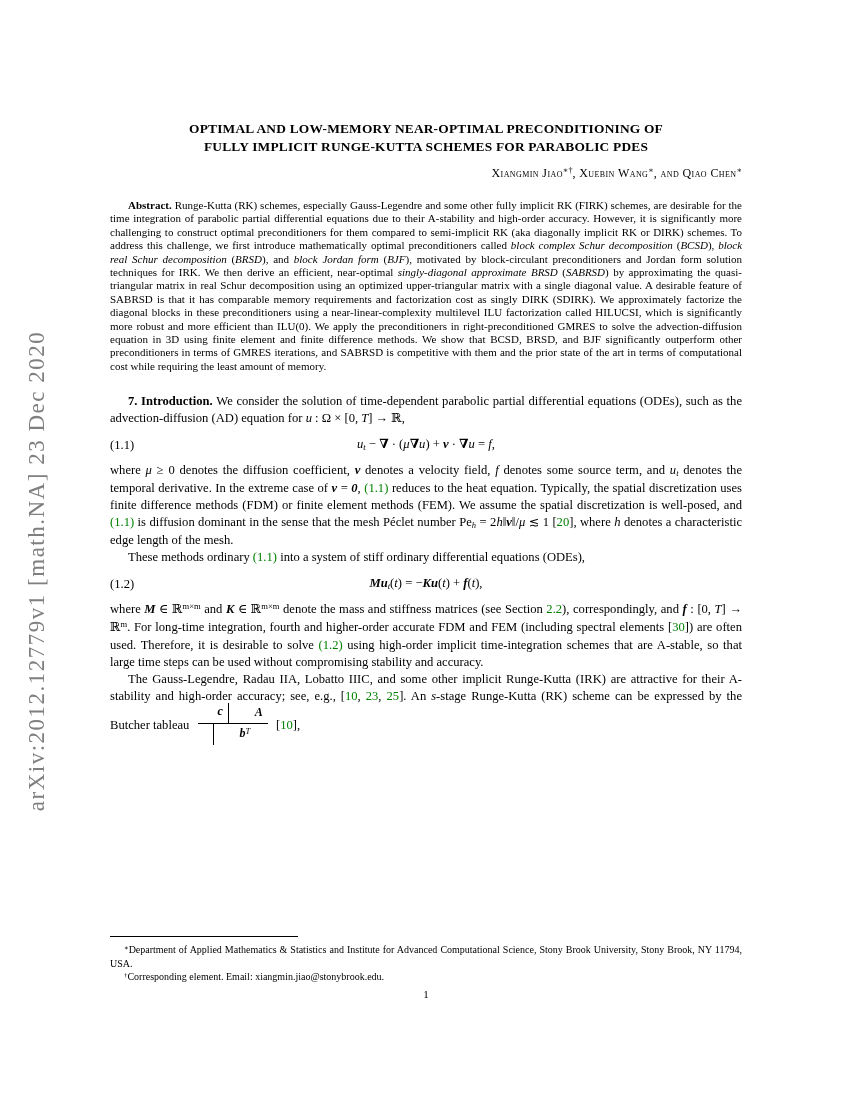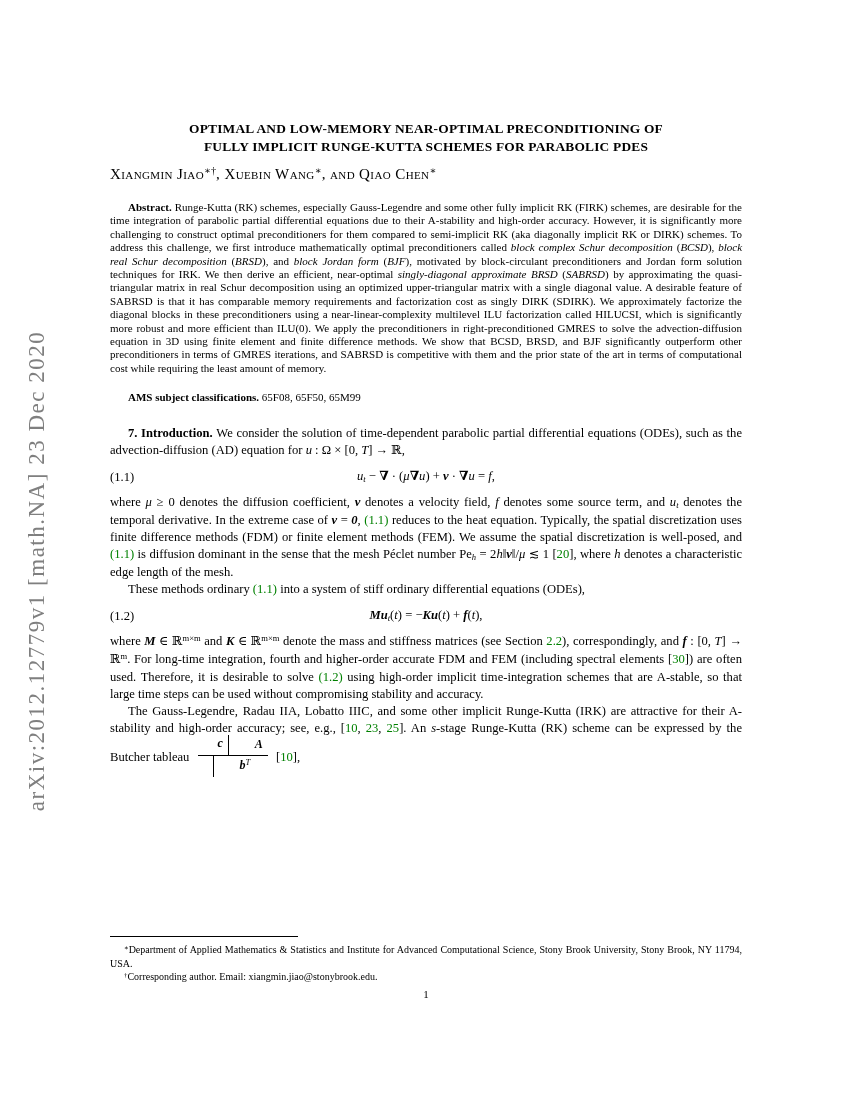--- a/index.html
+++ b/index.html
@@ -2,21 +2,21 @@
 <html style="--link: #008000; --watermark: #7f7f7f;"><head>
 <meta charset="utf-8">
 <style>
   * { margin:0; padding:0; box-sizing:border-box; }
   html,body { width:850px; height:1100px; background:#ffffff; }
   body { font-family:"Liberation Serif","DejaVu Serif",serif; color:#000; position:relative; overflow:hidden; }
 
   .content { position:absolute; left:110px; top:0; width:632px; height:1100px; }
 
   .title { margin-top:120px; text-align:center; font-weight:bold; font-size:13.4px; line-height:17.5px; letter-spacing:0.2px; }
-  .authors { margin-top:11px; text-align:left; font-size:15px; }
+  .authors { margin-top:11px; text-align:right; font-size:12px; }
 
   .small { font-size:11px; line-height:13.4px; text-align:justify; text-indent:18px; }
   .abstract { margin-top:18px; }
   .keywords { margin-top:22px; }
   .ams { margin-top:16px; }
 
   .para { font-size:12.6px; line-height:17px; text-align:justify; }
   .indent { text-indent:18px; }
   .sec-start { margin-top:20px; }
 
@@ -59,21 +59,20 @@
   <div class="title">
     <div>OPTIMAL AND LOW-MEMORY NEAR-OPTIMAL PRECONDITIONING OF</div>
     <div>FULLY IMPLICIT RUNGE-KUTTA SCHEMES FOR PARABOLIC PDES</div>
   </div>
 
   <div class="authors"><span class="seg-sc">Xiangmin Jiao</span><span class="seg-sup">∗†</span><span class="seg-sc">, Xuebin Wang</span><span class="seg-sup">∗</span><span class="seg-sc">, and Qiao Chen</span><span class="seg-sup">∗</span></div>
 
   <p class="small abstract"><span class="seg-b">Abstract. </span><span class="seg-n">Runge-Kutta (RK) schemes, especially Gauss-Legendre and some other fully implicit RK (FIRK) schemes, are desirable for the time integration of parabolic partial differential equations due to their A-stability and high-order accuracy. However, it is significantly more challenging to construct optimal preconditioners for them compared to semi-implicit RK (aka diagonally implicit RK or DIRK) schemes. To address this challenge, we first introduce mathematically optimal preconditioners called </span><span class="seg-i">block complex Schur decomposition</span><span class="seg-n"> (</span><span class="seg-i">BCSD</span><span class="seg-n">), </span><span class="seg-i">block real Schur decomposition</span><span class="seg-n"> (</span><span class="seg-i">BRSD</span><span class="seg-n">), and </span><span class="seg-i">block Jordan form</span><span class="seg-n"> (</span><span class="seg-i">BJF</span><span class="seg-n">), motivated by block-circulant preconditioners and Jordan form solution techniques for IRK. We then derive an efficient, near-optimal </span><span class="seg-i">singly-diagonal approximate BRSD</span><span class="seg-n"> (</span><span class="seg-i">SABRSD</span><span class="seg-n">) by approximating the quasi-triangular matrix in real Schur decomposition using an optimized upper-triangular matrix with a single diagonal value. A desirable feature of SABRSD is that it has comparable memory requirements and factorization cost as singly DIRK (SDIRK). We approximately factorize the diagonal blocks in these preconditioners using a near-linear-complexity multilevel ILU factorization called HILUCSI, which is significantly more robust and more efficient than ILU(0). We apply the preconditioners in right-preconditioned GMRES to solve the advection-diffusion equation in 3D using finite element and finite difference methods. We show that BCSD, BRSD, and BJF significantly outperform other preconditioners in terms of GMRES iterations, and SABRSD is competitive with them and the prior state of the art in terms of computational cost while requiring the least amount of memory.</span></p>
 
 
-  <p class="small ams"><span class="seg-b">AMS subject classifications. </span><span class="seg-n">65F08, 65F50, 65M99</span></p>
 
   <p class="para indent sec-start"><span class="seg-b">7. Introduction. </span><span class="seg-n">We consider the solution of time-dependent parabolic partial differential equations (ODEs), such as the advection-diffusion (AD) equation for </span><span class="seg-m">u</span><span class="seg-n"> : Ω × [0, </span><span class="seg-m">T</span><span class="seg-n">] → ℝ,</span></p>
 
   <div class="eq">
     <span class="eq-num">(1.1)</span>
     <span class="eq-body"><span class="seg-m">u</span><span class="seg-sub">t</span><span class="seg-n"> − </span><span class="seg-mbf">∇</span><span class="seg-n"> · (</span><span class="seg-m">μ</span><span class="seg-mbf">∇</span><span class="seg-m">u</span><span class="seg-n">) + </span><span class="seg-mbf">v</span><span class="seg-n"> · </span><span class="seg-mbf">∇</span><span class="seg-m">u</span><span class="seg-n"> = </span><span class="seg-m">f</span><span class="seg-n">,</span></span>
   </div>
 
   <p class="para"><span class="seg-n">where </span><span class="seg-m">μ</span><span class="seg-n"> ≥ 0 denotes the diffusion coefficient, </span><span class="seg-mbf">v</span><span class="seg-n"> denotes a velocity field, </span><span class="seg-m">f</span><span class="seg-n"> denotes some source term, and </span><span class="seg-m">u</span><span class="seg-sub">t</span><span class="seg-n"> denotes the temporal derivative. In the extreme case of </span><span class="seg-mbf">v</span><span class="seg-n"> = </span><span class="seg-mbf">0</span><span class="seg-n">, </span><span class="seg-link">(1.1)</span><span class="seg-n"> reduces to the heat equation. Typically, the spatial discretization uses finite difference methods (FDM) or finite element methods (FEM). We assume the spatial discretization is well-posed, and </span><span class="seg-link">(1.1)</span><span class="seg-n"> is diffusion dominant in the sense that the mesh Péclet number Pe</span><span class="seg-sub">h</span><span class="seg-n"> = 2</span><span class="seg-m">h</span><span class="seg-n">‖</span><span class="seg-mbf">v</span><span class="seg-n">‖/</span><span class="seg-m">μ</span><span class="seg-n"> ≲ 1 [</span><span class="seg-link">20</span><span class="seg-n">], where </span><span class="seg-m">h</span><span class="seg-n"> denotes a characteristic edge length of the mesh.</span></p>
 
@@ -93,18 +92,18 @@
         </span>
         <span class="bt-row">
           <span class="bt-left"></span>
           <span class="bt-right"><span class="bt-var">b</span><span class="bt-sup">T</span></span>
         </span>
       </span><span><span class="seg-n"> [</span><span class="seg-link">10</span><span class="seg-n">],</span></span></p>
 
   <div class="footnotes">
     <div class="fn-rule"></div>
     <p class="fn"><span class="seg-sup">∗</span><span class="seg-n">Department of Applied Mathematics &amp; Statistics and Institute for Advanced Computational Science, Stony Brook University, Stony Brook, NY 11794, USA.</span></p>
-    <p class="fn"><span class="seg-sup">†</span><span class="seg-n">Corresponding author. Email: xiangmin.jiao@stonybrook.edu.</span></p>
+    <p class="fn"><span class="seg-sup">†</span><span class="seg-n">Corresponding element. Email: xiangmin.jiao@stonybrook.edu.</span></p>
   </div>
 
   <div class="page-number">1</div>
 
 </div>
 
 </body></html>

